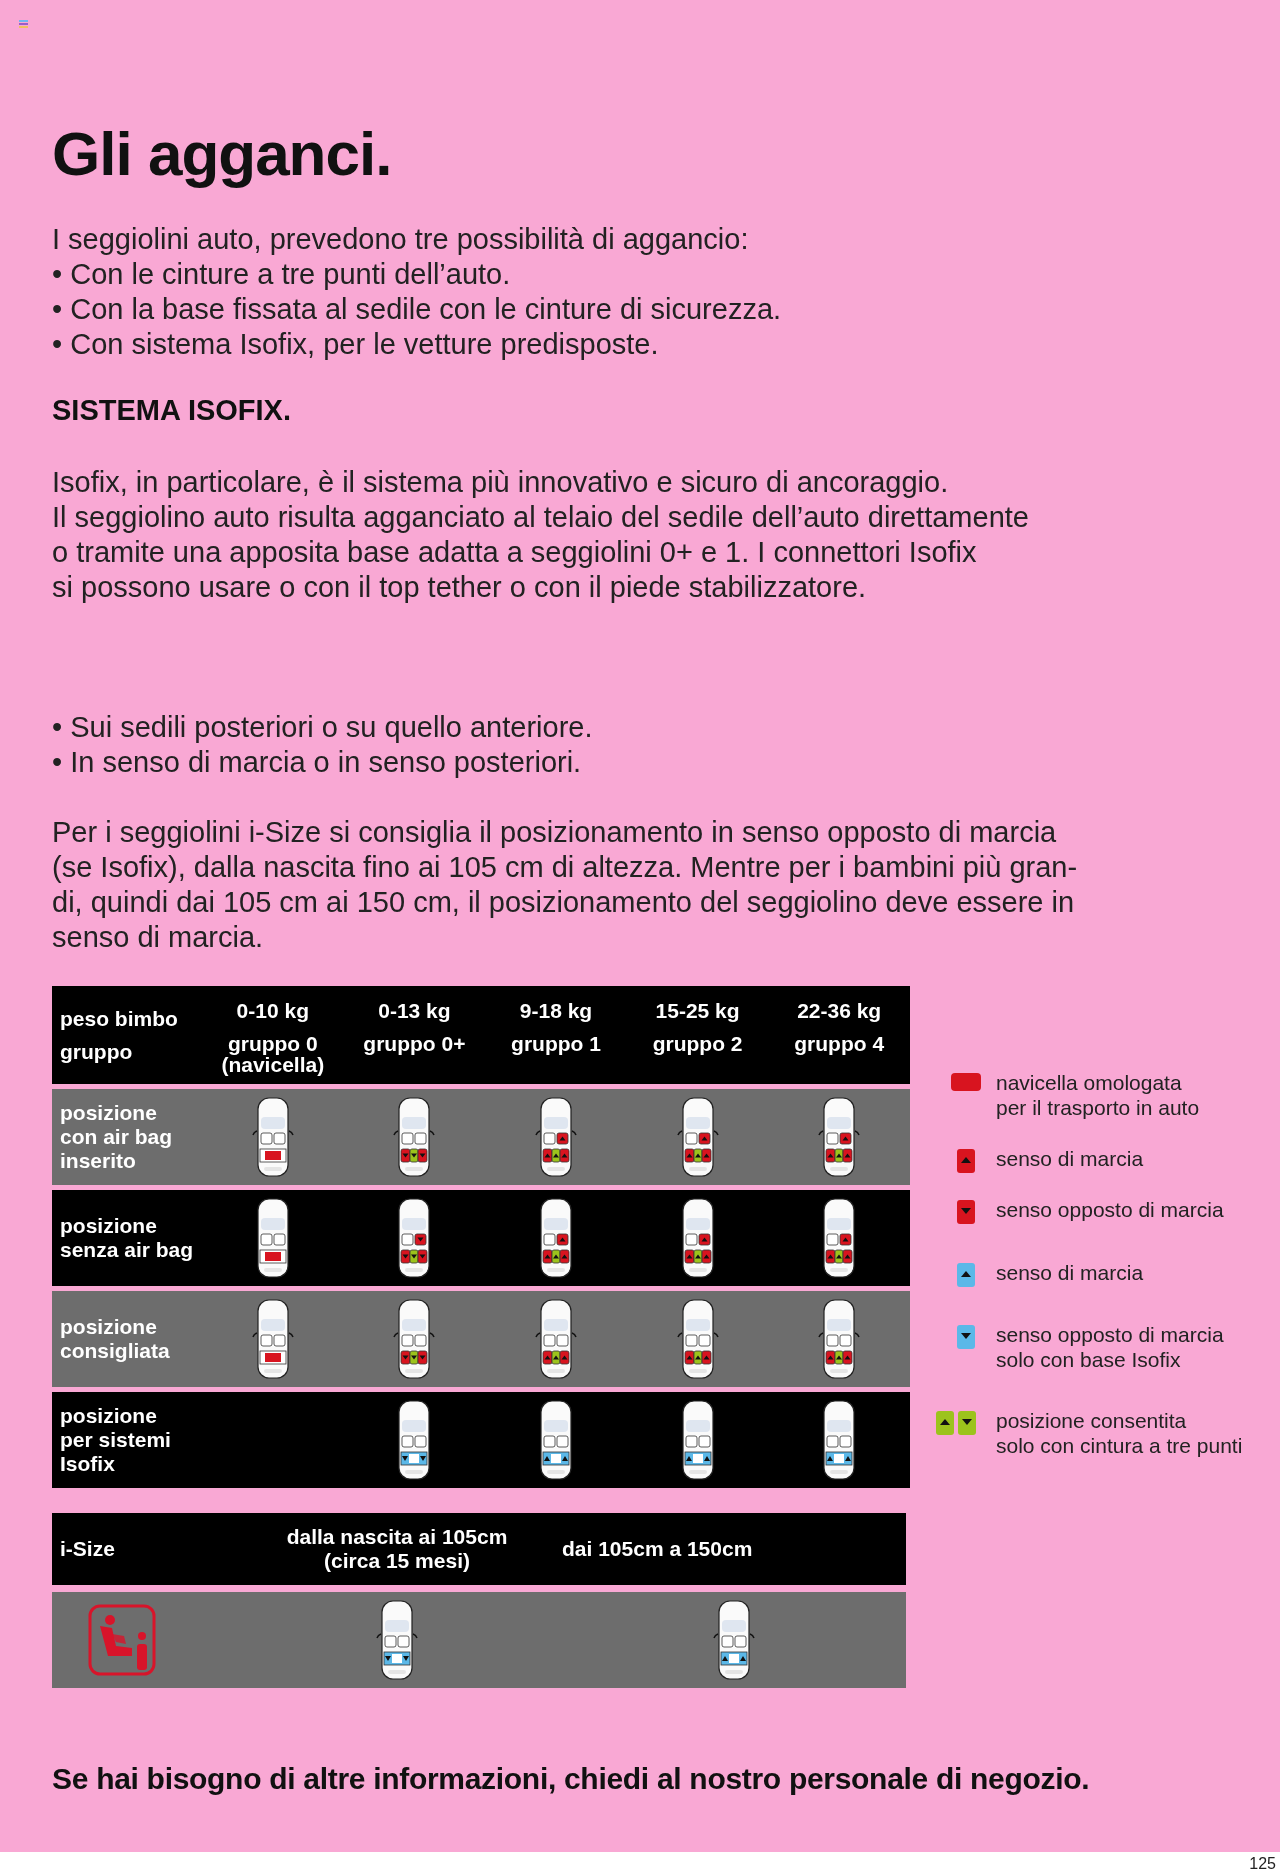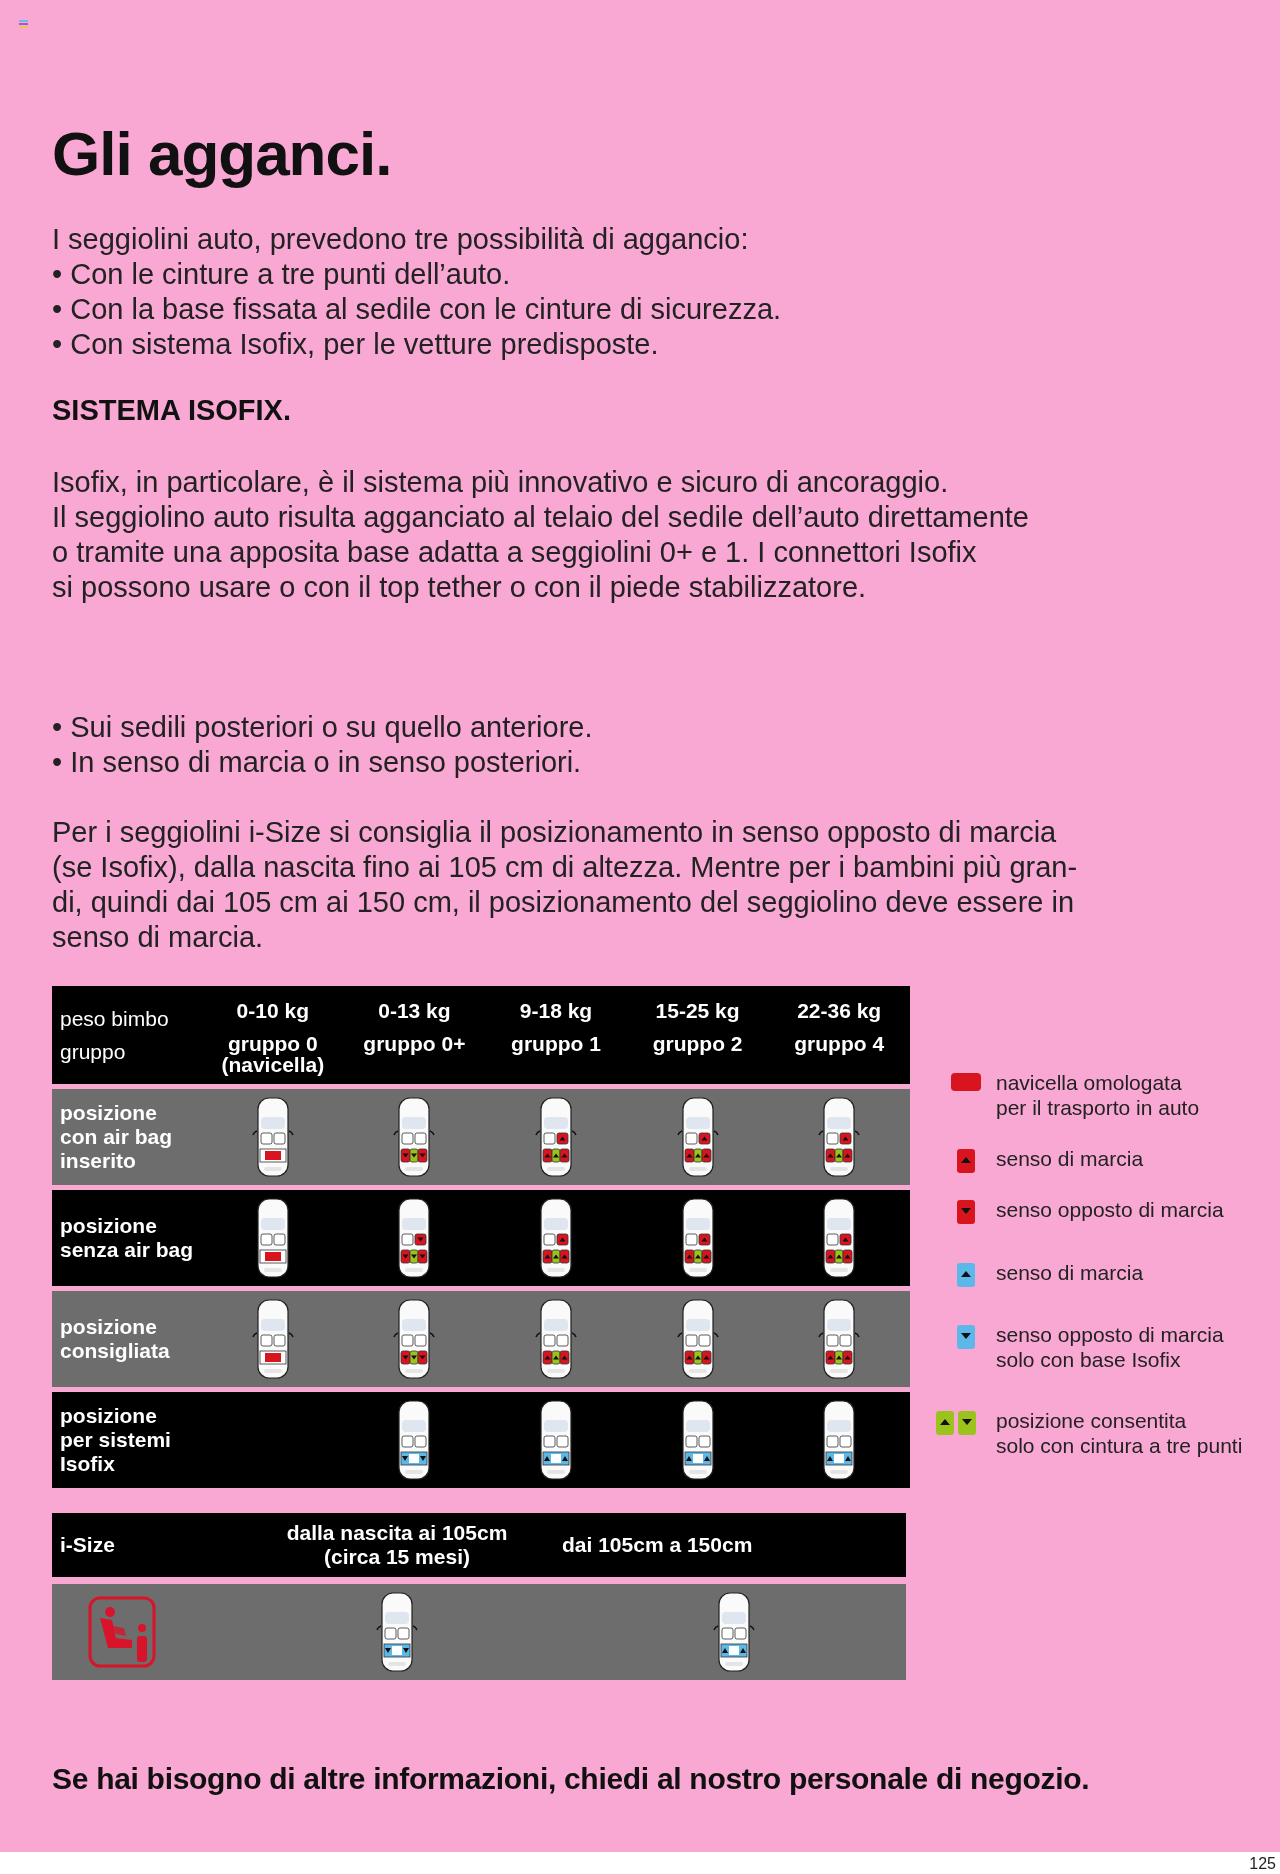--- a/index.html
+++ b/index.html
@@ -17,26 +17,26 @@
 
     
     .tbl { position: absolute; left: 52px; top: 986px; width: 858px; }
     .trow { position: relative; width: 858px; display: flex; align-items: center; }
     .trow.header { background: #000; height: 98px; }
     .trow.black { background: #000; height: 96px; }
     .trow.gray { background: #6d6d6d; height: 96px; }
     .trow + .trow { margin-top: 5px; }
     .rlabel { width: 150px; padding-left: 8px; color: #fff; font-size: 21px; font-weight: 700; line-height: 24px; flex-shrink: 0; }
     .hcell { width: 141.6px; text-align: center; color: #fff; font-size: 21px; font-weight: 700; line-height: 33px; }
-    .hlabel { width: 150px; padding-left: 8px; color: #fff; font-size: 21px; font-weight: 400; line-height: 33px; }
+    .hlabel { width: 150px; padding-left: 8px; color: #fff; font-size: 21px; font-weight: 700; line-height: 33px; }
     .ccell { width: 141.6px; height: 100%; display: flex; align-items: center; justify-content: center; }
     .hcell .sub { line-height: 22px; display: block; margin-top: -6px; }
 
     .isize { position: absolute; left: 52px; top: 1513px; width: 854px; }
-    .isize-head { background: #000; height: 64px; display: flex; align-items: center; color: #fff; font-size: 21px; font-weight: 700; }
+    .isize-head { background: #000; height: 72px; display: flex; align-items: center; color: #fff; font-size: 21px; font-weight: 700; }
     .isize-head .lab { width: 180px; padding-left: 8px; }
     .isize-head .c1 { width: 330px; text-align: center; line-height: 24px; }
     .isize-head .c2 { width: 344px; text-align: left; }
     .isize-body { background: #6d6d6d; height: 96px; margin-top: 7px; display: flex; align-items: center; }
     .isize-body .lab { width: 180px; padding-left: 36px; display: flex; align-items: center; }
     .isize-body .c1 { width: 330px; display: flex; justify-content: center; }
     .isize-body .c2 { width: 344px; display: flex; justify-content: center; }
 
     
     .legend { position: absolute; left: 936px; top: 1068px; width: 344px; }

